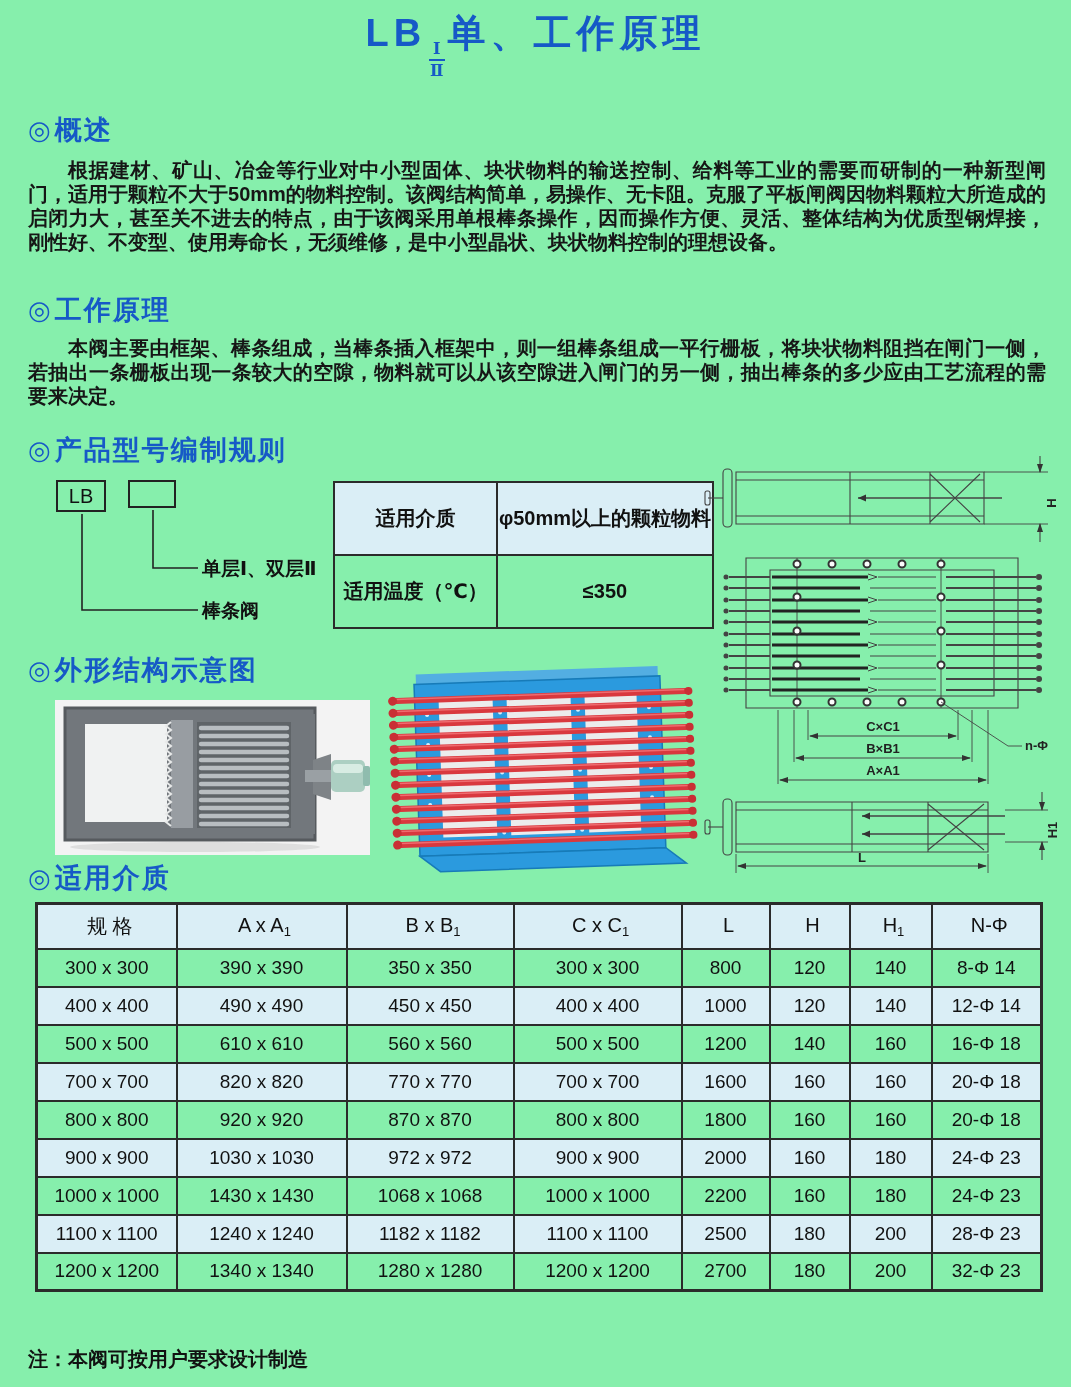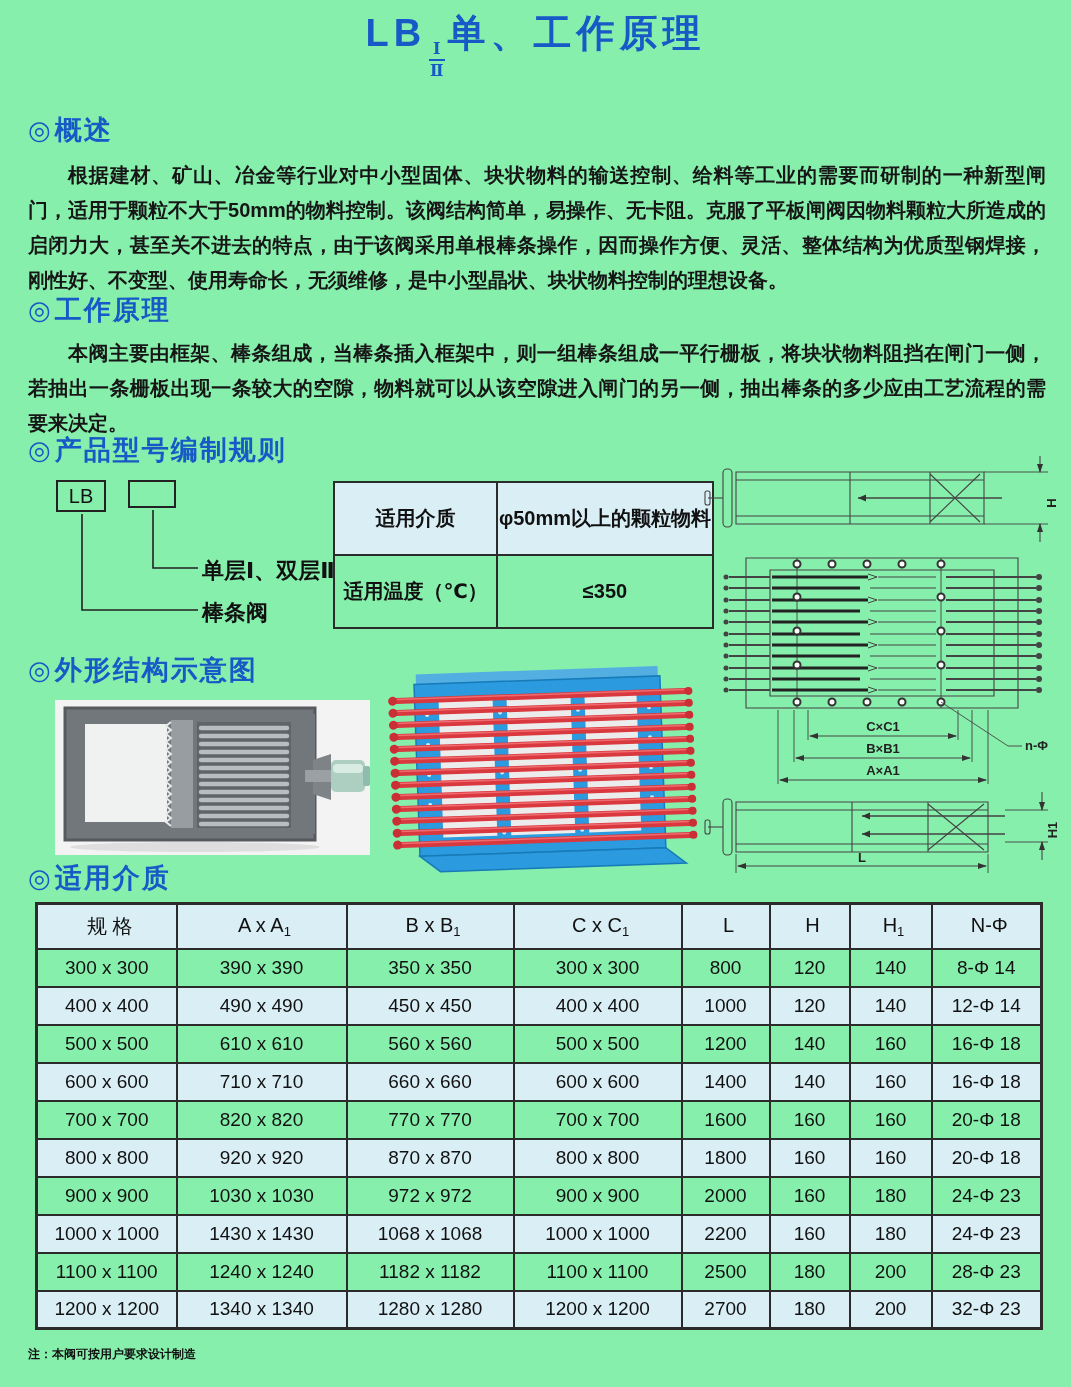--- a/index.html
+++ b/index.html
@@ -10,29 +10,29 @@
            color:#1659c7; font-size:38px; font-weight:bold; letter-spacing:5px; }
   .frac { display:inline-flex; flex-direction:column; align-items:center;
           vertical-align:-8px; margin:0 3px; font-family:"DejaVu Serif",serif; letter-spacing:0; }
   .frac-top { font-size:16px; line-height:1; border-bottom:2.5px solid #1659c7; padding:0 4px 2px; }
   .frac-bottom { font-size:16px; line-height:1; padding-top:2px; }
 
   .heading { position:absolute; left:28px; color:#1659c7; font-size:27px; font-weight:bold;
              letter-spacing:2px; display:flex; align-items:center; }
   .bullet { font-size:26px; font-weight:normal; margin-right:2px; }
 
-  .para { position:absolute; left:28px; width:1018px; font-size:20px; line-height:35px;
+  .para { position:absolute; left:28px; width:1018px; font-size:20px; line-height:24px;
           color:#161616; text-align:justify; text-indent:2em; font-weight:600;
           word-break:break-all; }
 
   
   .model-diagram { position:absolute; left:40px; top:476px; width:310px; height:165px; }
   .md-box { position:absolute; border:2px solid #222; display:flex; align-items:center;
             justify-content:center; font-size:20px; color:#111; background:transparent; }
-  .md-label { position:absolute; font-size:22px; color:#111; font-weight:600; white-space:nowrap; }
+  .md-label { position:absolute; font-size:19px; color:#111; font-weight:600; white-space:nowrap; }
   .md-lines { position:absolute; left:0; top:0; }
 
   
   .spec-table { position:absolute; left:333px; top:481px; border-collapse:collapse;padding-left:32px; }
   .spec-table td { border:2.5px solid #2b2b2b; text-align:center; font-size:20px; color:#111;
                    font-weight:600; height:73px; }
   .spec-table .c1 { width:163px; }
   .spec-table .c2 { width:216px; }
   .spec-table tr.stripe td { background:#daeef6; }
 
@@ -49,21 +49,21 @@
   
   .param-table { position:absolute; left:35px; top:902px; border-collapse:collapse;
                  table-layout:fixed; width:1005px; border:3px solid #2b2b2b; }
   .param-table th, .param-table td { border:2px solid #2b2b2b; text-align:center;
                  color:#111; font-weight:normal; }
   .param-table thead th { background:#daeef6; height:45px; font-size:20px;padding-left:6px; }
   .param-table tbody td { height:38px; font-size:19px; }
   .param-table tbody tr:nth-child(even) td { background:#daeef6; }
   .sub { font-size:13px; vertical-align:-4px; }
 
-  .note { position:absolute; left:28px; top:1346px; font-size:12px; font-weight:bold; color:#111; }
+  .note { position:absolute; left:28px; top:1346px; font-size:20px; font-weight:bold; color:#111; }
 </style>
 </head>
 <body>
 
 <div class="page">
 
   <h1 class="title"><span>LB</span><span class="frac">
         <span class="frac-top">Ⅰ</span>
         <span class="frac-bottom">Ⅱ</span>
       </span><span>单、工作原理</span></h1>
@@ -267,30 +267,20 @@
           <td>500 x 500</td>
           <td>610 x 610</td>
           <td>560 x 560</td>
           <td>500 x 500</td>
           <td>1200</td>
           <td>140</td>
           <td>160</td>
           <td>16-Φ 18</td>
         </tr>
         <tr>
-          <td>600 x 600</td>
-          <td>710 x 710</td>
-          <td>660 x 660</td>
-          <td>600 x 600</td>
-          <td>1400</td>
-          <td>140</td>
-          <td>160</td>
-          <td>16-Φ 18</td>
-        </tr>
-        <tr>
           <td>700 x 700</td>
           <td>820 x 820</td>
           <td>770 x 770</td>
           <td>700 x 700</td>
           <td>1600</td>
           <td>160</td>
           <td>160</td>
           <td>20-Φ 18</td>
         </tr>
         <tr>

